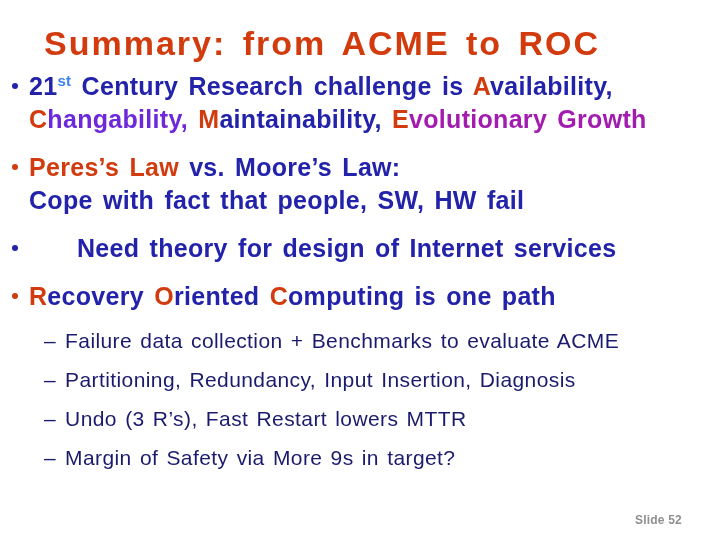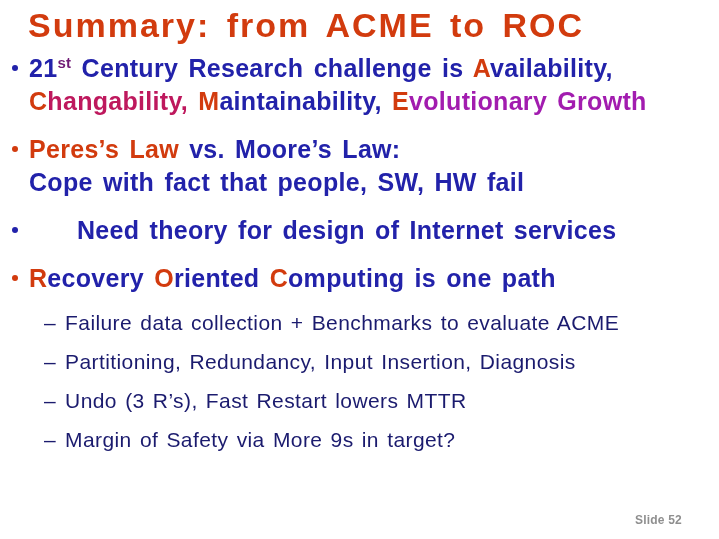--- a/index.html
+++ b/index.html
@@ -1,21 +1,21 @@
 <!DOCTYPE html>
 <html><head>
 <meta charset="utf-8">
 <style>
   html,body { margin:0; padding:0; }
   .slide {
     position:relative; width:719px; height:539px; background:#ffffff;
     font-family:"Liberation Sans", sans-serif; overflow:hidden;
   }
   .title {
-    padding-top:4px; margin-left:28px;
+    padding-top:22px; margin-left:44px;
     font-size:34px; font-weight:bold; line-height:42px;
     letter-spacing:2px; word-spacing:5px; white-space:nowrap;
   }
   .bullets { margin-top:6px; }
   .bullet-row { display:flex; align-items:flex-start; margin:0 0 15px 10px; }
   .dot { flex:none; width:6px; height:6px; border-radius:3px; margin:13px 11px 0 2px; }
   .bullet-text { min-width:0; }
   .bullet-line {
     font-size:25px; font-weight:bold; line-height:33px;
     letter-spacing:0.3px; word-spacing:3px; white-space:nowrap;
@@ -35,22 +35,22 @@
 </style>
 </head>
 <body>
 
 <div class="slide">
   <div class="title" style="color: rgb(210, 59, 14);">Summary: from ACME to ROC</div>
   <div class="bullets" id="bullets">
       <div class="bullet-row">
         <span class="dot" style="background: rgb(34, 34, 170);"></span>
         <div class="bullet-text">
-          <div class="bullet-line"><span style="color: rgb(34, 34, 170);">21</span><sup style="color: #701a75;">st</sup><span style="color: rgb(34, 34, 170);"> Century Research challenge is </span><span style="color: rgb(210, 59, 14);">A</span><span style="color: rgb(34, 34, 170);">vailability,</span></div>
-          <div class="bullet-line"><span style="color: rgb(210, 59, 14);">C</span><span style="color: #be185d;">hangability, </span><span style="color: rgb(210, 59, 14);">M</span><span style="color: rgb(34, 34, 170);">aintainability, </span><span style="color: rgb(210, 59, 14);">E</span><span style="color: #a21caf;">volutionary Growth</span></div>
+          <div class="bullet-line"><span style="color: rgb(34, 34, 170);">21</span><sup style="color: #3b82f6;">st</sup><span style="color: rgb(34, 34, 170);"> Century Research challenge is </span><span style="color: rgb(210, 59, 14);">A</span><span style="color: rgb(34, 34, 170);">vailability,</span></div>
+          <div class="bullet-line"><span style="color: rgb(210, 59, 14);">C</span><span style="color: #6d28d9;">hangability, </span><span style="color: rgb(210, 59, 14);">M</span><span style="color: rgb(34, 34, 170);">aintainability, </span><span style="color: rgb(210, 59, 14);">E</span><span style="color: #a21caf;">volutionary Growth</span></div>
         </div>
       </div>
       <div class="bullet-row">
         <span class="dot" style="background: rgb(210, 59, 14);"></span>
         <div class="bullet-text">
           <div class="bullet-line"><span style="color: rgb(210, 59, 14);">Peres’s Law</span><span style="color: rgb(34, 34, 170);"> vs. Moore’s Law:</span></div>
           <div class="bullet-line"><span style="color: rgb(34, 34, 170);">Cope with fact that people, SW, HW fail</span></div>
         </div>
       </div>
       <div class="bullet-row">

